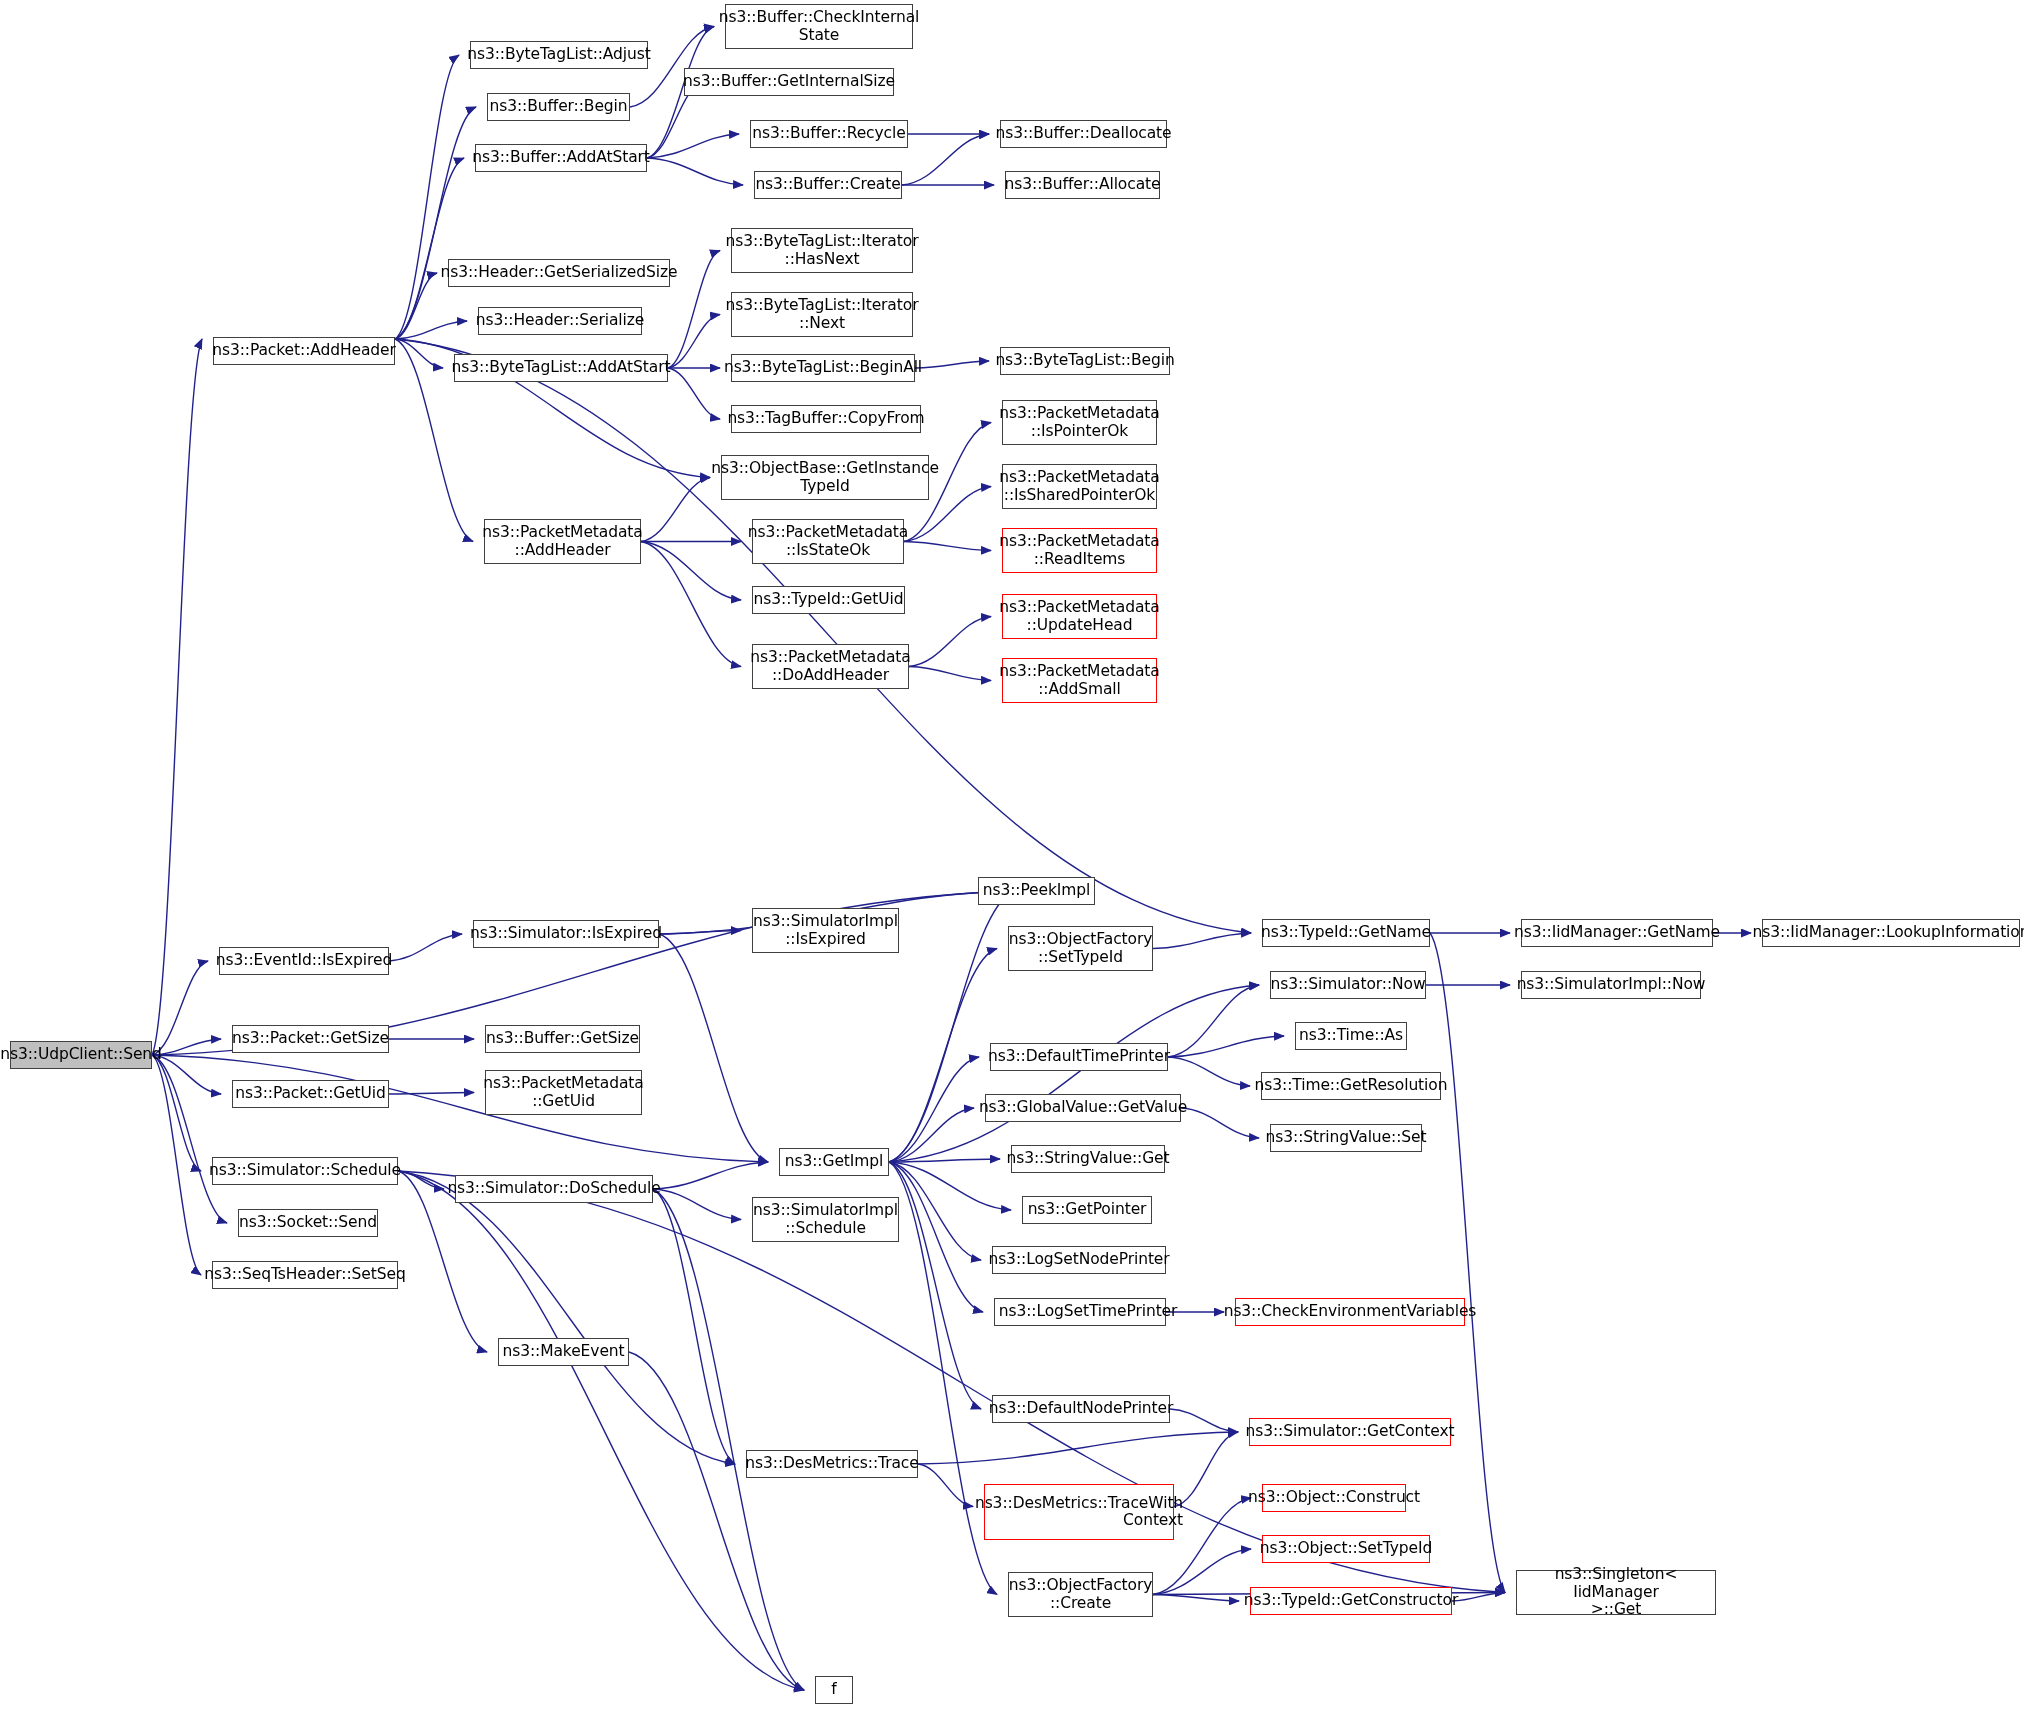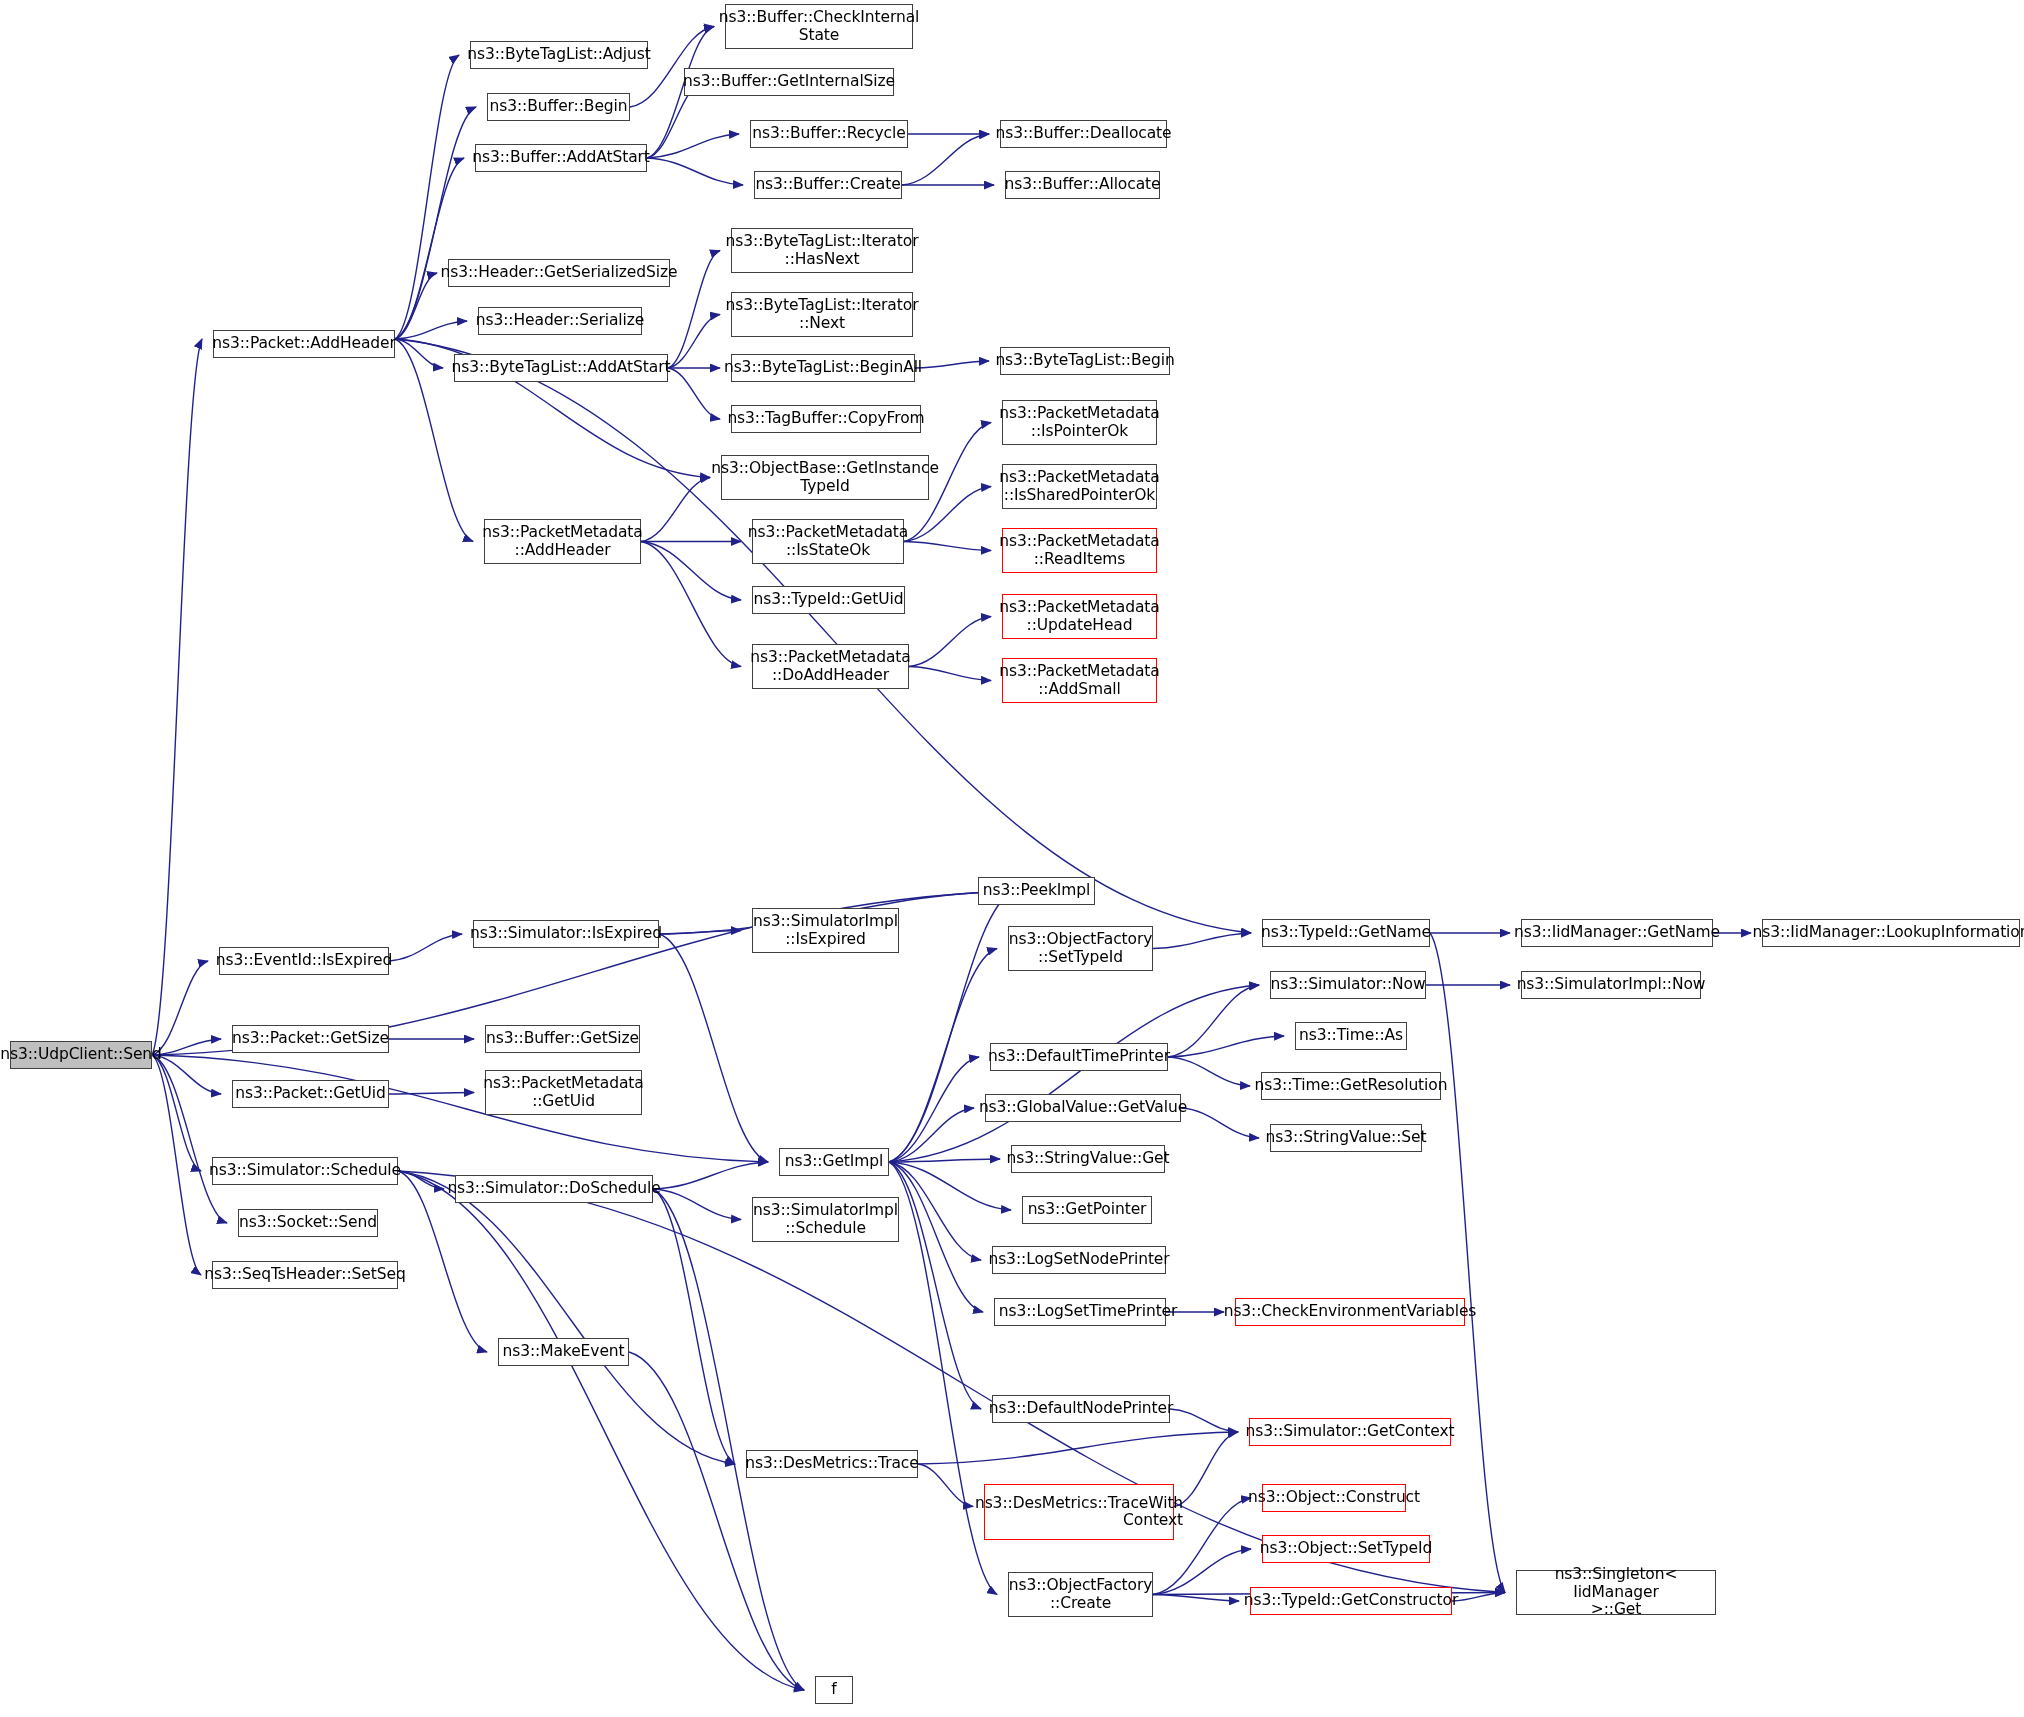--- a/index.html
+++ b/index.html
@@ -132,21 +132,21 @@
         <path d="M1153,1594.5 C1300.84,1594.38 1364.2,1592.62 1505,1592.5" marker-end="url(#ah)"></path>
         <path d="M1452,1601 C1474.26,1600.49 1483.8,1593.01 1505,1592.5" marker-end="url(#ah)"></path>
         <path d="M1430,933 C1463.6,933 1478,933 1510,933" marker-end="url(#ah)"></path>
         <path d="M1430,933 C1461.5,972.57 1475,1552.9299999999998 1505,1592.5" marker-end="url(#ah)"></path>
         <path d="M1426,985 C1461.28,985 1476.4,985 1510,985" marker-end="url(#ah)"></path>
         <path d="M1713,933 C1728.96,933 1735.8,933 1751,933" marker-end="url(#ah)"></path>
       </g>
   </svg>
   <div id="node-layer">
       <div class="node current" style="left: 10px; top: 1041px; width: 142px; height: 28px;">ns3::UdpClient::Send</div>
-      <div class="node" style="left: 213px; top: 330px; width: 182px; height: 28px;">ns3::Packet::AddHeader</div>
+      <div class="node" style="left: 213px; top: 337px; width: 182px; height: 28px;">ns3::Packet::AddHeader</div>
       <div class="node" style="left: 470px; top: 41px; width: 178px; height: 28px;">ns3::ByteTagList::Adjust</div>
       <div class="node" style="left: 487px; top: 93px; width: 143px; height: 28px;">ns3::Buffer::Begin</div>
       <div class="node" style="left: 475px; top: 144px; width: 172px; height: 28px;">ns3::Buffer::AddAtStart</div>
       <div class="node" style="left: 725px; top: 4px; width: 188px; height: 45px;">ns3::Buffer::CheckInternal
 State</div>
       <div class="node" style="left: 684px; top: 68px; width: 210px; height: 28px;">ns3::Buffer::GetInternalSize</div>
       <div class="node" style="left: 750px; top: 120px; width: 158px; height: 28px;">ns3::Buffer::Recycle</div>
       <div class="node" style="left: 754px; top: 171px; width: 148px; height: 28px;">ns3::Buffer::Create</div>
       <div class="node" style="left: 1000px; top: 120px; width: 167px; height: 28px;">ns3::Buffer::Deallocate</div>
       <div class="node" style="left: 1005px; top: 171px; width: 155px; height: 28px;">ns3::Buffer::Allocate</div>

